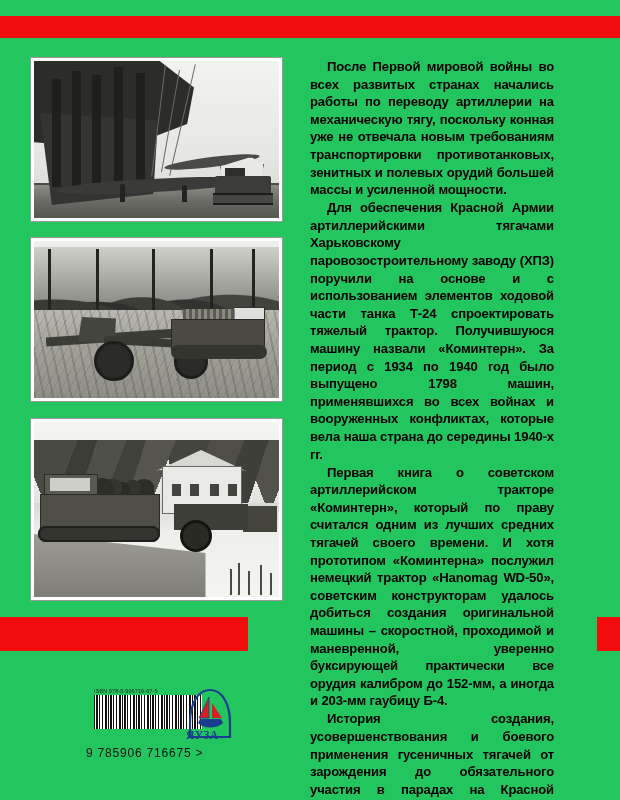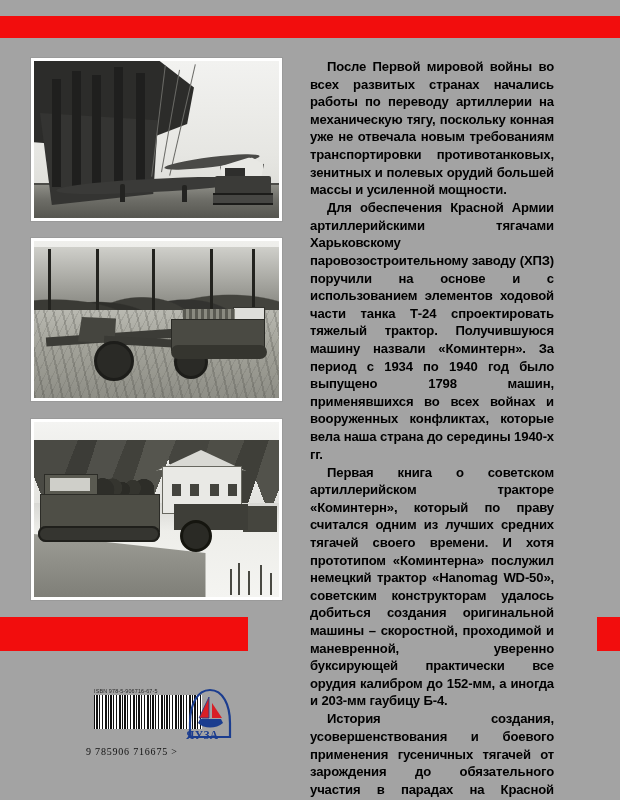--- a/index.html
+++ b/index.html
@@ -12,21 +12,21 @@
     height: 800px;
     position: relative;
     overflow: hidden;
     font-family: "Liberation Sans", sans-serif;
     color: #000000;
   }
 
   .page {
     position: absolute;
     inset: 0;
-    background: #a3a3a3;
+    background: #22c55e;
   }
 
   
   .bar-top {
     position: absolute;
     left: 0;
     top: 16px;
     width: 620px;
     height: 22px;
     background: #f20d0d;
@@ -341,26 +341,26 @@
     width: 108px;
     background-image: repeating-linear-gradient(
       90deg,
       #111 0 1px, #fff 1px 2px, #111 2px 4px, #fff 4px 5px,
       #111 5px 6px, #fff 6px 8px, #111 8px 9px, #fff 9px 11px,
       #111 11px 13px, #fff 13px 14px
     );
     background-color: #ffffff;
   }
   .barcode-digits {
-    font-size: 10px;
+    font-size: 12px;
     letter-spacing: 0.8px;
     color: #111;
     margin-top: 17px;
     white-space: nowrap;
-    font-family: Liberation Serif, serif;
+    font-family: Liberation Sans, sans-serif;
   }
 
   
   .publisher-logo {
     position: absolute;
     left: 186px;
     top: 687px;
     width: 48px;
     height: 58px;
   }

